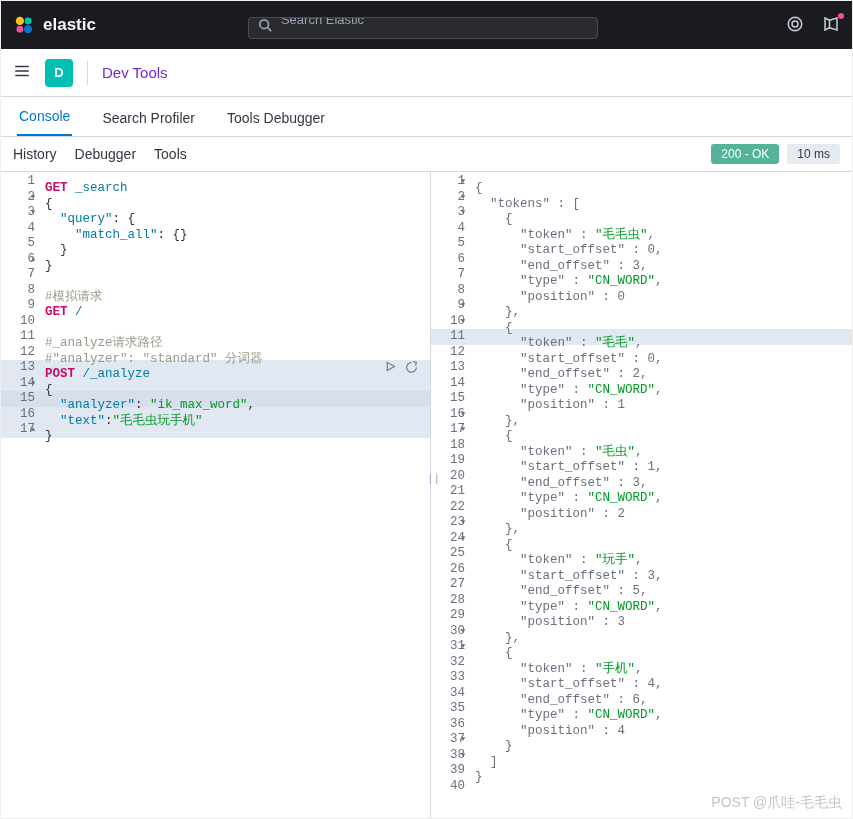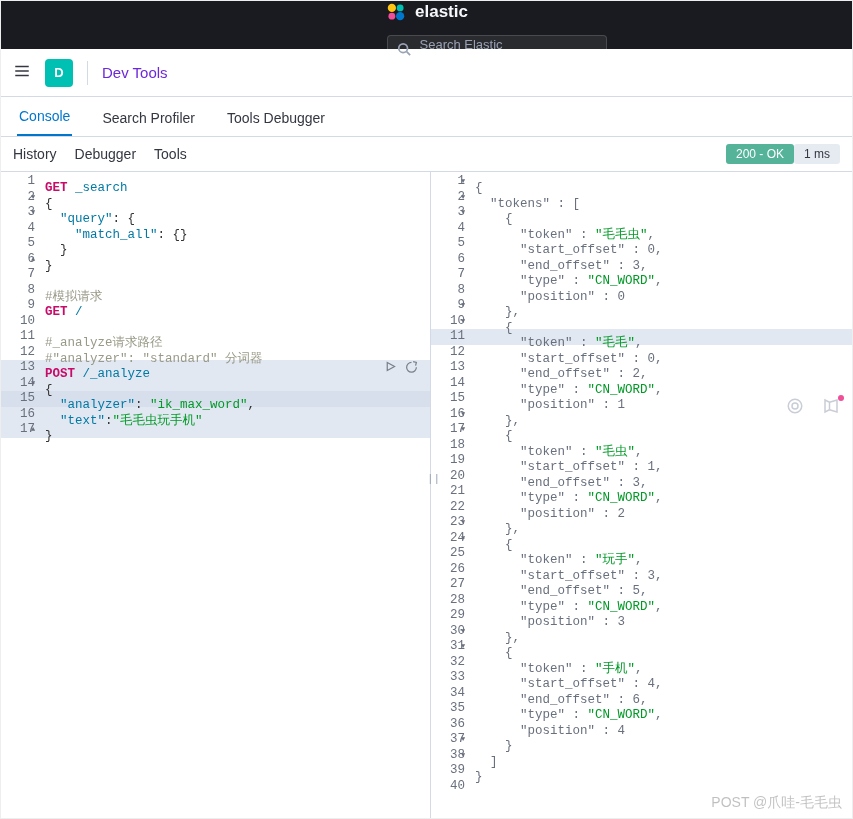--- a/index.html
+++ b/index.html
@@ -21,25 +21,25 @@
     --gutter-bg:#f5f7fa;
     --gutter-text:#69707d;
     --sel-bg:#e2e8f2;
     --resp-dim:#69707d;
   }
   *{box-sizing:border-box;}
   html,body{margin:0;padding:0;font-family:-apple-system,BlinkMacSystemFont,"Segoe UI",Helvetica,Arial,sans-serif;font-size:14px;color:#343741;background:#fff;}
   .page{width:853px;height:819px;position:relative;overflow:hidden;border:1px solid #eee;}
 
   
-  .topnav{height:48px;background:var(--bg-dark);display:flex;align-items:center;padding:0 12px;gap:12px;flex-direction:column;}
+  .topnav{height:48px;background:var(--bg-dark);display:flex;align-items:center;padding:0 12px;gap:12px;}
   .logo{display:flex;align-items:center;gap:8px;color:var(--text-light);font-size:17px;font-weight:600;}
   .logo-mark{width:22px;height:22px;}
   .search-wrap{flex:0 0 350px;margin-left:140px;position:relative;}
-  .search-input{width:100%;height:34px;background:rgba(255,255,255,0.07);border:1px solid rgba(255,255,255,0.15);border-radius:4px;color:var(--text-light);padding:0 10px 16px 32px;font-size:13px;}
+  .search-input{width:100%;height:22px;background:rgba(255,255,255,0.07);border:1px solid rgba(255,255,255,0.15);border-radius:4px;color:var(--text-light);padding:0 10px 16px 32px;font-size:13px;}
   .search-input::placeholder{color:#98a2b3;}
   .search-icon{position:absolute;left:10px;top:7px;color:#98a2b3;}
   .topnav-right{margin-left:auto;display:flex;gap:18px;align-items:center;}
   .icon-btn{color:#c9cdd6;cursor:pointer;position:relative;}
   .dot{position:absolute;top:-2px;right:-4px;width:6px;height:6px;background:#f04e98;border-radius:50%;}
 
   
   .appbar{height:48px;display:flex;align-items:center;padding:0 12px;border-bottom:1px solid var(--border);gap:14px;}
   .hamburger{cursor:pointer;color:#343741;}
   .appicon{width:28px;height:28px;background:var(--teal);border-radius:4px;display:flex;align-items:center;justify-content:center;color:#fff;font-weight:700;font-size:13px;}
@@ -48,21 +48,21 @@
 
   
   .tabs{height:40px;display:flex;align-items:flex-end;padding:0 16px;border-bottom:1px solid var(--border);gap:28px;}
   .tab{padding:0 2px 10px 2px;color:#343741;font-size:14px;cursor:pointer;white-space:nowrap;}
   .tab.active{color:var(--blue-text);border-bottom:2px solid var(--blue-text);font-weight:500;}
   .beta{font-size:10px;border:1px solid var(--border);border-radius:10px;padding:1px 7px;margin-left:6px;color:#69707d;}
 
   
   .toolbar{height:34px;display:flex;align-items:center;padding:0 12px;gap:18px;font-size:14px;}
   .toolbar a{color:#343741;cursor:pointer;}
-  .toolbar-right{margin-left:auto;display:flex;align-items:center;justify-content:flex-end;}
+  .toolbar-right{margin-left:auto;display:flex;gap:8px;align-items:center;justify-content:flex-end;}
   .status-pill{background:var(--pill-bg);color:var(--pill-text);border-radius:3px;padding:3px 10px;font-size:12px;font-weight:500;}
   .time-pill{background:var(--badge-bg);color:#343741;border-radius:3px;padding:3px 10px;font-size:12px;}
 
   
   .panes{display:flex;height:calc(819px - 48px - 48px - 40px - 34px);border-top:1px solid var(--border);}
   .pane{position:relative;font-family:"SFMono-Regular",Consolas,"Courier New",monospace;font-size:12.5px;line-height:15.5px;white-space:pre;}
   .pane-left{width:430px;border-right:1px solid var(--border);}
   .pane-right{flex:1;}
   .splitter{position:absolute;left:-4px;top:300px;color:#98a2b3;font-size:11px;cursor:col-resize;}
   .gutter{position:absolute;left:0;top:0;width:40px;text-align:right;padding:2px 6px 0 0;color:var(--gutter-text);user-select:none;}
@@ -143,21 +143,21 @@
     <span class="tab">Search Profiler</span>
     <span class="tab">Tools Debugger</span>
   </div>
 
   <div class="toolbar">
     <a>History</a>
     <a>Debugger</a>
     <a>Tools</a>
     <div class="toolbar-right">
       <span class="status-pill">200 - OK</span>
-      <span class="time-pill">1 ms</span>
+      <span class="time-pill">10 ms</span>
     </div>
   </div>
 
   <div class="panes">
     <div class="pane pane-left">
       <div class="hl-full" style="top: 188px;"></div><div class="hl-full" style="top: 203.5px;"></div><div class="hl-full" style="top: 219px; background: rgb(215, 223, 236);"></div><div class="hl-full" style="top: 234.5px;"></div><div class="hl-full" style="top: 250px;"></div><div class="gutter" id="req-gutter"><div>1</div><div>2</div><div>3</div><div>4</div><div>5</div><div>6</div><div>7</div><div>8</div><div>9</div><div>10</div><div>11</div><div>12</div><div>13</div><div>14</div><div>15</div><div>16</div><div>17</div></div>
       <div class="lines" id="req-lines"><div><span class="k-method">GET </span><span class="k-key">_search</span></div><div><span class="k-punc">{</span></div><div><span class="">  </span><span class="k-key">"query"</span><span class="k-punc">: {</span></div><div><span class="">    </span><span class="k-key">"match_all"</span><span class="k-punc">: {}</span></div><div><span class="k-punc">  }</span></div><div><span class="k-punc">}</span></div><div></div><div><span class="k-com">#模拟请求</span></div><div><span class="k-method">GET </span><span class="k-key">/</span></div><div></div><div><span class="k-com">#_analyze请求路径</span></div><div><span class="k-com">#"analyzer": "standard" 分词器</span></div><div><span class="k-method">POST </span><span class="k-key">/_analyze</span></div><div><span class="k-punc">{</span></div><div><span class="">  </span><span class="k-key">"analyzer"</span><span class="k-punc">: </span><span class="k-str">"ik_max_word"</span><span class="k-punc">,</span></div><div><span class="">  </span><span class="k-key">"text"</span><span class="k-punc">:</span><span class="k-str">"毛毛虫玩手机"</span></div><div><span class="k-punc">}</span></div></div>
     <span class="fold" style="top: 17.5px; font-size: 7px;">▼</span><span class="fold" style="top: 33px; font-size: 7px;">▼</span><span class="fold" style="top: 79.5px; font-size: 7px;">▲</span><span class="run-icons" style="top: 188px;"><span><svg width="13" height="13" viewBox="0 0 16 16" fill="none" stroke="#7a7f89" stroke-width="1.5">
               <polygon points="4,3 13,8 4,13"></polygon>
             </svg></span><span><svg width="13" height="13" viewBox="0 0 16 16" fill="none" stroke="#7a7f89" stroke-width="1.5">

